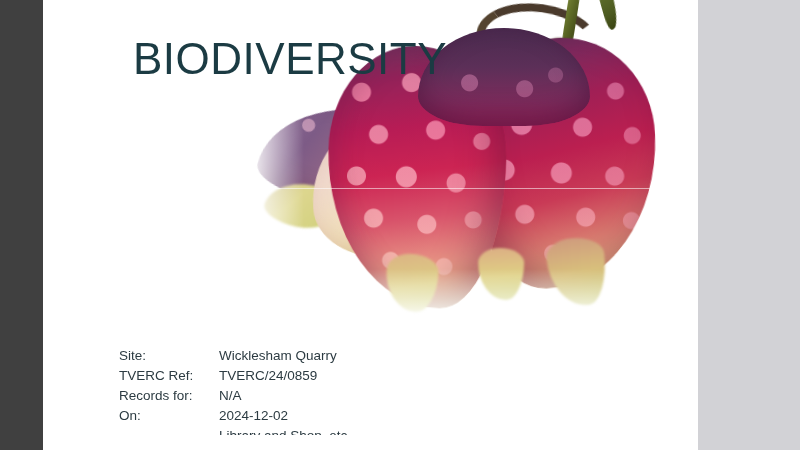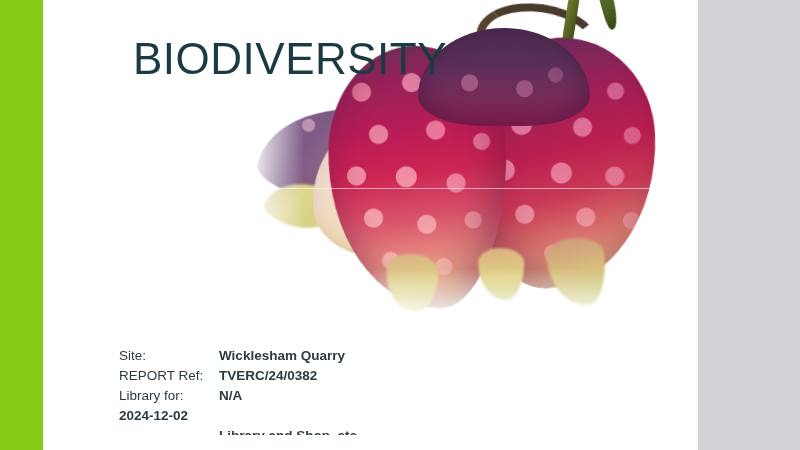--- a/index.html
+++ b/index.html
@@ -9,21 +9,21 @@
     height: 450px;
     overflow: hidden;
     background: #d2d2d6;
     font-family: "Liberation Sans", sans-serif;
   }
 
   #viewer {
     position: relative;
     width: 693px;
     height: 450px;
-    background: #84cc16;
+    background: #404040;
   }
 
   
   #page-sheet {
     position: absolute;
     left: 43px;
     top: 0;
     width: 655px;
     height: 450px;
     background: #ffffff;
@@ -321,21 +321,20 @@
     height: 20px;
   }
   .meta-label {
     width: 100px;
     flex: 0 0 100px;
     color: #2c3b42;
   }
   .meta-value {
     color: #2c3b42;
     white-space: nowrap;
-    font-weight: bold;
   }
   
   .meta-row.clipped {
     height: 9px;
     overflow: hidden;
   }
 </style>
 </head>
 <body>
 
@@ -369,28 +368,29 @@
     </div>
 
     <div id="seam-line"></div>
 
     <div id="meta-block">
       <div class="meta-row">
         <span class="meta-label">Site:</span>
         <span class="meta-value">Wicklesham Quarry</span>
       </div>
       <div class="meta-row">
-        <span class="meta-label">REPORT Ref:</span>
-        <span class="meta-value">TVERC/24/0382</span>
+        <span class="meta-label">TVERC Ref:</span>
+        <span class="meta-value">TVERC/24/0859</span>
       </div>
       <div class="meta-row">
-        <span class="meta-label">Library for:</span>
+        <span class="meta-label">Records for:</span>
         <span class="meta-value">N/A</span>
       </div>
       <div class="meta-row">
+        <span class="meta-label">On:</span>
         <span class="meta-value">2024-12-02</span>
       </div>
       <div class="meta-row clipped">
         <span class="meta-label"></span>
         <span class="meta-value">Library and Shop, etc.</span>
       </div>
     </div>
 
   </div>
 </div>

